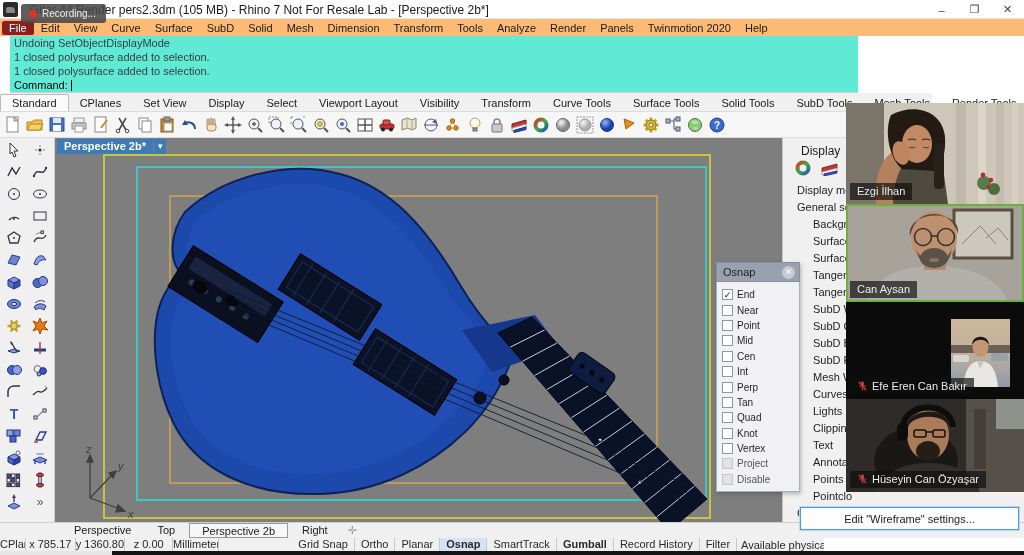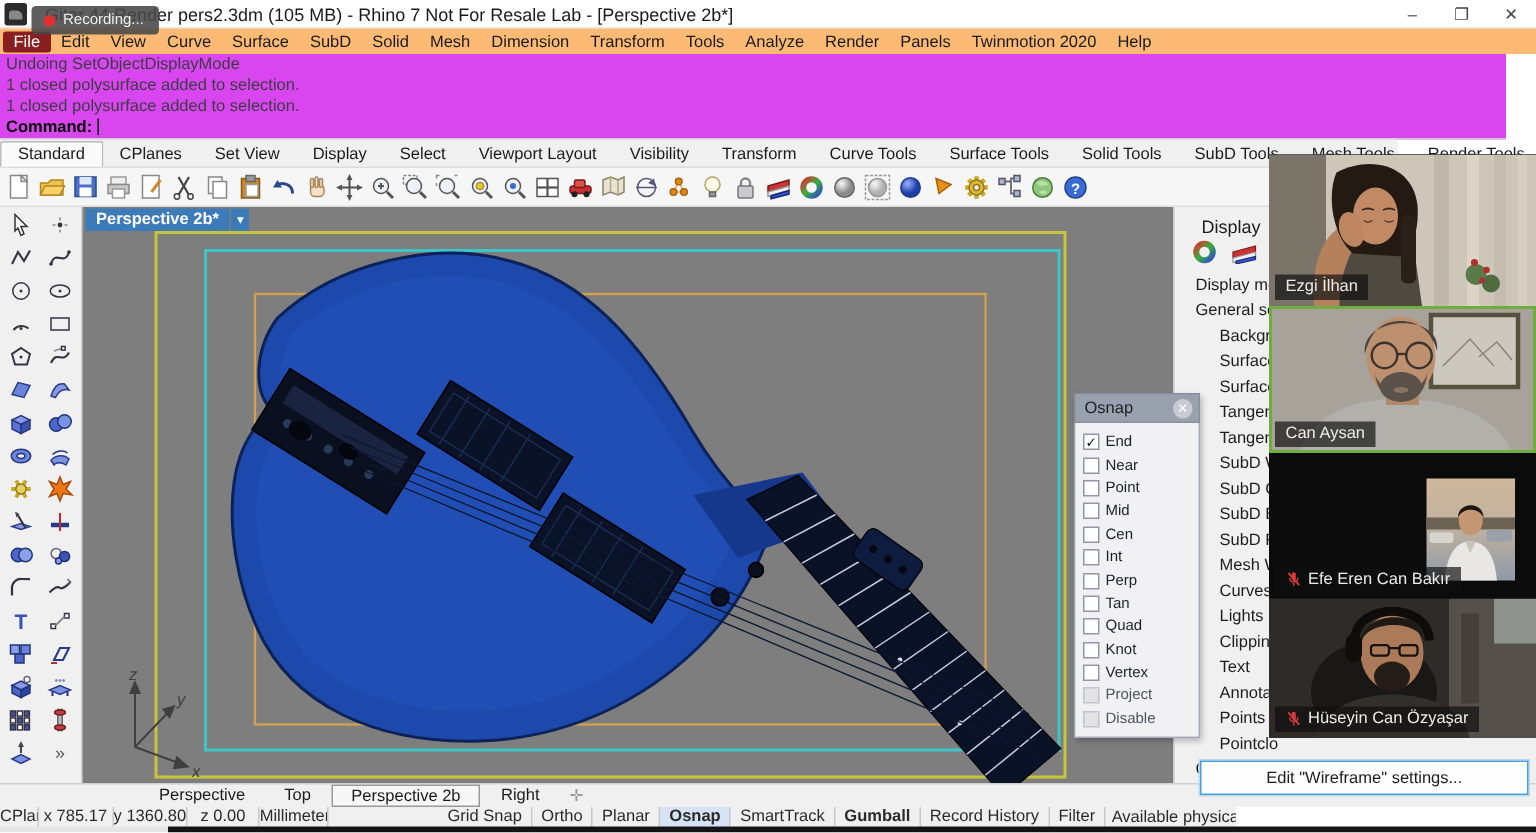--- a/index.html
+++ b/index.html
@@ -15,23 +15,23 @@
 #rec-dot{width:8px;height:8px;border-radius:50%;background:#e03030}
 .win-controls{position:absolute;right:0;top:0;height:19px;display:flex}
 .win-btn{width:33px;height:19px;display:flex;align-items:center;justify-content:center;color:#444;font-size:11px}
 
 
 #menubar{position:absolute;left:0;top:19px;width:1024px;height:17px;background:#fdba74;display:flex;align-items:center;padding-left:2px}
 .menu-item{padding:1px 7px;font-size:11px;color:#1a1a1a;white-space:nowrap}
 .menu-item.file-red{background:#8a1f1f;color:#fff;border-radius:2px}
 
 
-#cmdarea{position:absolute;left:0;top:36px;width:1004px;height:57px;background:#d946ef;border-bottom:1px solid #cfcfcf}
+#cmdarea{position:absolute;left:10px;top:36px;width:848px;height:57px;background:#5eead4;border-bottom:1px solid #cfcfcf}
 .cmd-line{height:14px;line-height:14px;padding-left:4px;font-size:11px;color:#3c3c44;white-space:nowrap}
-#cmd-prompt{font-weight:bold;color:#000}
+#cmd-prompt{font-weight:normal;color:#000}
 #cmd-caret{display:inline-block;width:1px;height:11px;background:#000;vertical-align:-2px}
 
 
 #tabsbar{position:absolute;left:0;top:93px;width:932px;height:19px;background:#f0f0f0;border-bottom:1px solid #dcdcdc;display:flex;align-items:flex-end}
 .tb-tab{padding:2px 11px 2px;font-size:11px;color:#1a1a1a;white-space:nowrap}
 .tb-tab.active{background:#fafafa;border:1px solid #bbb;border-bottom:none;border-radius:2px 2px 0 0}
 
 
 #icontoolbar{position:absolute;left:0;top:112px;width:1024px;height:26px;background:#f6f6f6;border-bottom:1px solid #ddd}
 
@@ -66,21 +66,21 @@
 #edit-wf-btn{position:absolute;left:800px;top:507px;width:219px;height:23px;background:#fdfdfd;border:1px solid #4a9ede;box-shadow:0 0 0 1px #bcd8f0;font-size:11px;color:#1c1c1c;display:flex;align-items:center;justify-content:center;z-index:30}
 
 
 #videopanel{position:absolute;left:846px;top:103px;width:178px;height:389px;z-index:50;background:#101010}
 .vtile{position:relative;width:178px;overflow:hidden;background:#181818}
 .vtile svg{display:block}
 .vtile.active-speaker{outline:2px solid #6fae3e;outline-offset:-2px}
 .name-tag{position:absolute;left:4px;bottom:4px;background:rgba(15,15,15,.68);color:#ececec;font-size:11px;padding:2px 7px 3px;display:flex;align-items:center;gap:4px;white-space:nowrap;max-width:168px;overflow:hidden}
 
 
-#vptabs{position:absolute;left:0;top:522px;width:1024px;height:16px;background:#f0f0f0;border-top:1px solid #cfcfcf;display:flex;align-items:center;padding-left:94px;gap:2px}
+#vptabs{position:absolute;left:0;top:522px;width:1024px;height:16px;background:#f0f0f0;border-top:1px solid #cfcfcf;display:flex;align-items:center;padding-left:62px;gap:2px}
 .vp-tab{padding:0 12px;font-size:11px;color:#1a1a1a;height:15px;line-height:15px;white-space:nowrap}
 .vp-tab.active{border:1px solid #999;background:#f7f7f7}
 #vp-plus{color:#9a9a9a;font-size:11px;padding-left:6px}
 
 
 #statusbar{position:absolute;left:0;top:538px;width:824px;height:13px;background:#f0f0f0;display:flex;align-items:center;font-size:11px;color:#2a2a2a}
 .sb-cell{height:13px;line-height:13px;text-align:center;border-right:1px solid #c9c9c9;white-space:nowrap;overflow:hidden}
 .sb-toggle{padding:0 6px;height:13px;line-height:13px;border-right:1px solid #c9c9c9;white-space:nowrap}
 .sb-toggle.on{font-weight:bold}
 .sb-toggle.hl{background:#d6e3f4}

